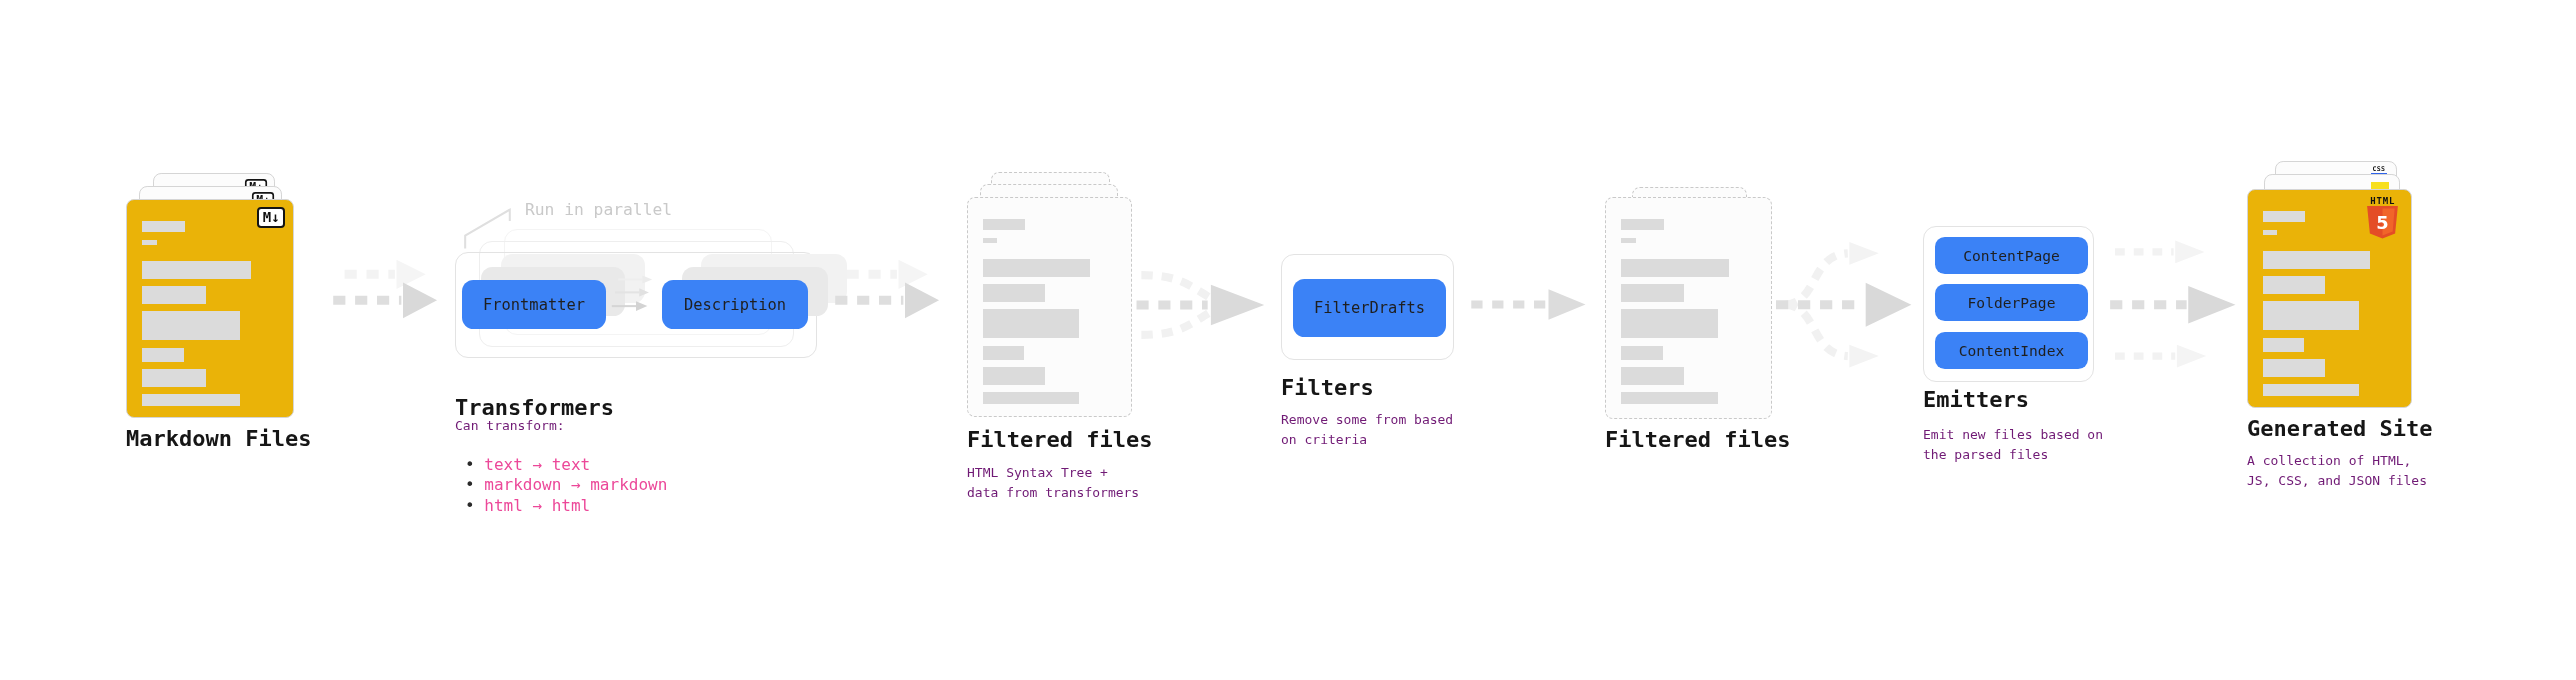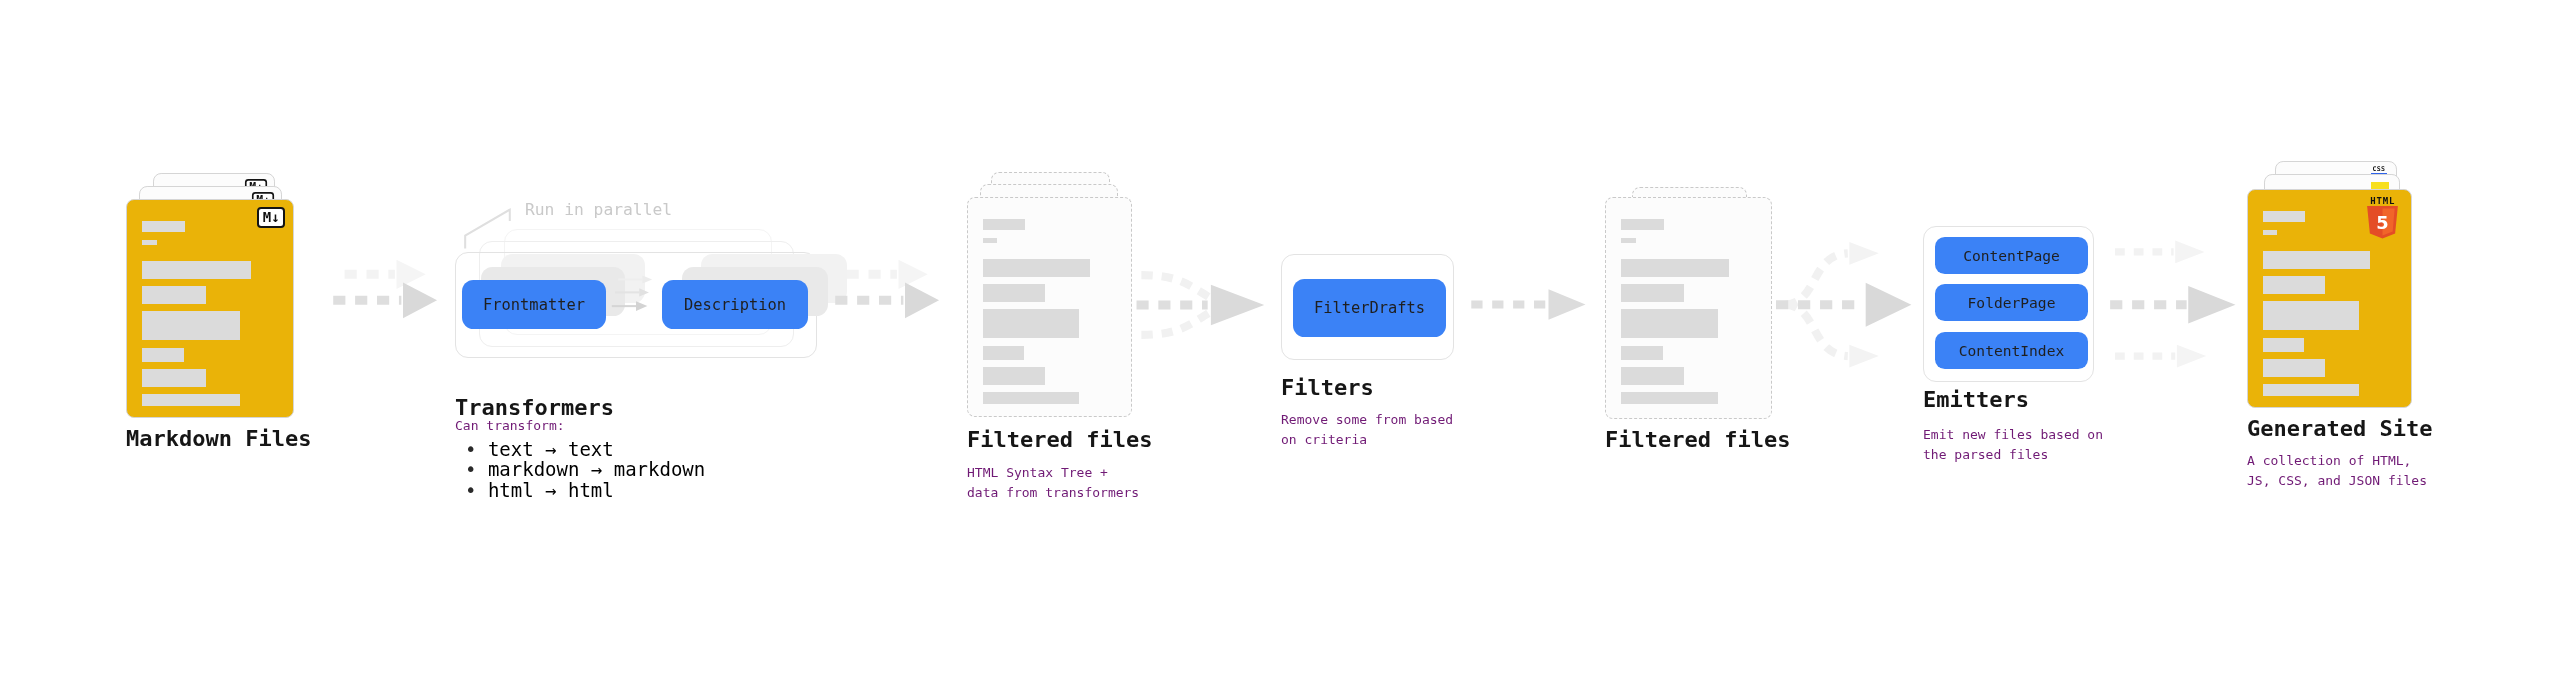--- a/index.html
+++ b/index.html
@@ -38,21 +38,21 @@
   .group-box.l3 { border-color:#f4f4f4; }
   .pill { position:absolute; background:#3b82f6; border-radius:11.4px; display:flex; align-items:center;
     justify-content:center; font-size:15.4px; color:#1f1f1f; box-sizing:border-box; }
   .pill.g1 { background:#e9e9e9; }
   .pill.g2 { background:#f2f2f2; }
   .pill.emit { border-radius:9.8px; font-size:14.6px; }
   
   .stage-title { position:absolute; font-size:22px; line-height:24.4px; font-weight:600; color:#161616; }
   .stage-sub { position:absolute; font-size:13px; line-height:20.3px; color:#701a75; white-space:pre-line; }
   .note-text { position:absolute; font-size:16.3px; color:#c9c9c9; }
-  .bullets { position:absolute; font-size:19px; line-height:20.3px; color:#000000; }
+  .bullets { position:absolute; font-size:16px; line-height:20.3px; color:#ec4899;margin-top:16px; }
   .bullet::before { content:"• "; color:#2a2a2a; }
   .arrow-svg { position:absolute; }
 </style>
 </head>
 <body>
 
 <div class="canvas">
 
   <div>
     <div class="doc backcard" style="left:153px; top:173px; width:122px; height:49px;">

